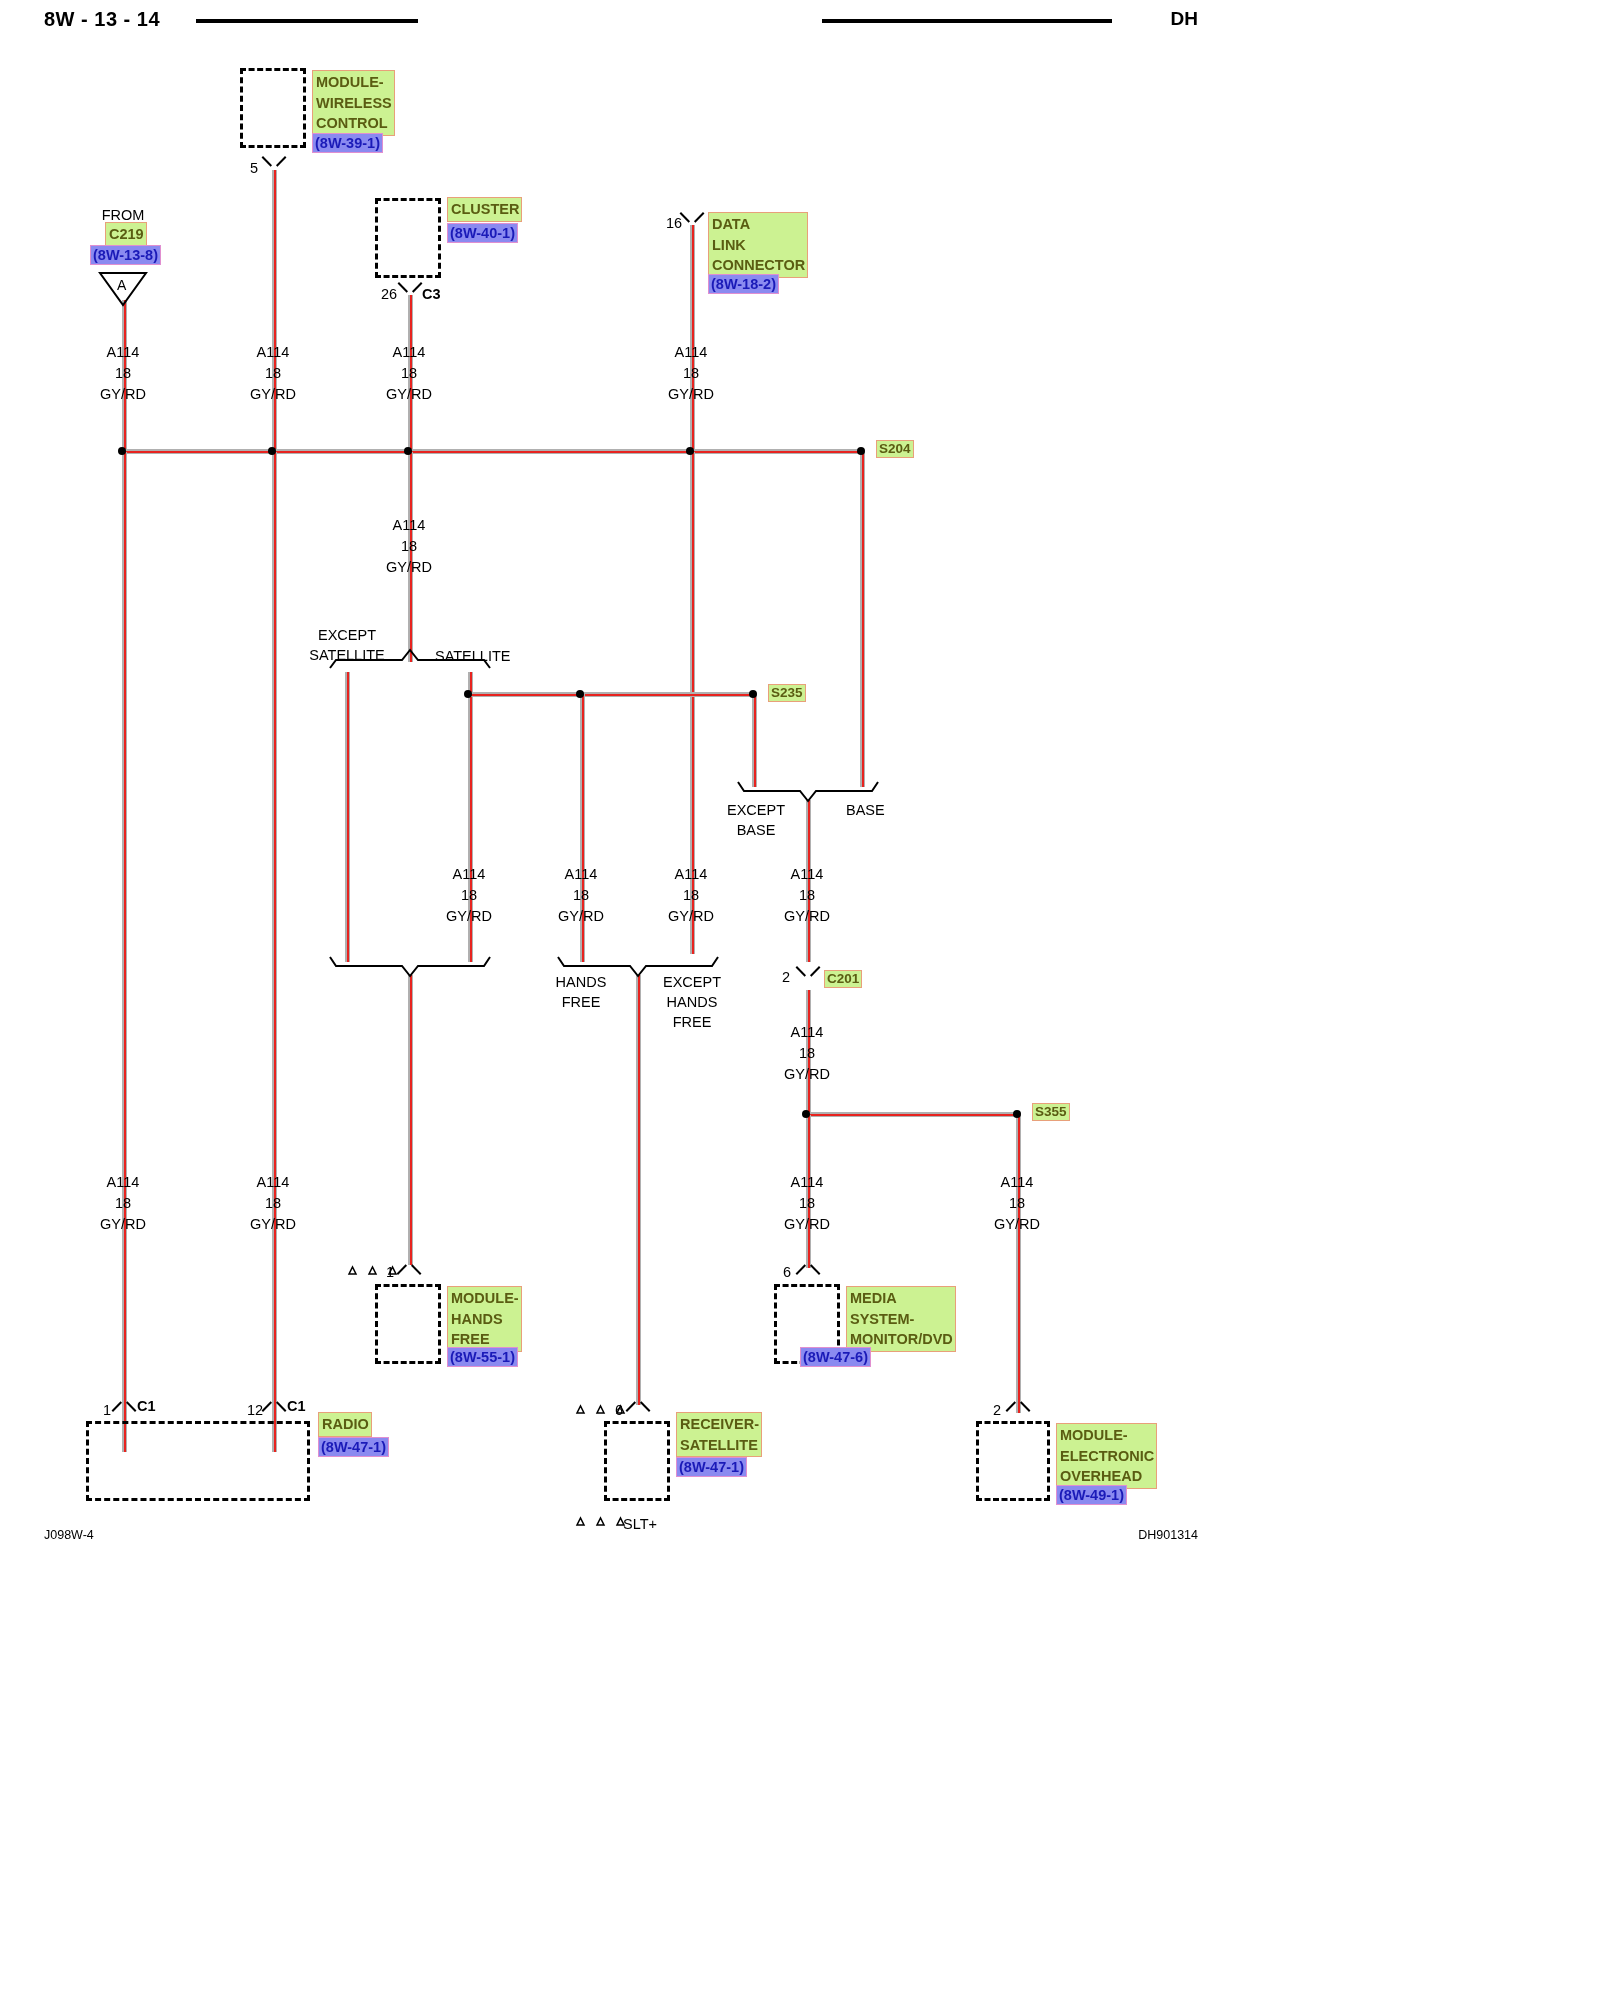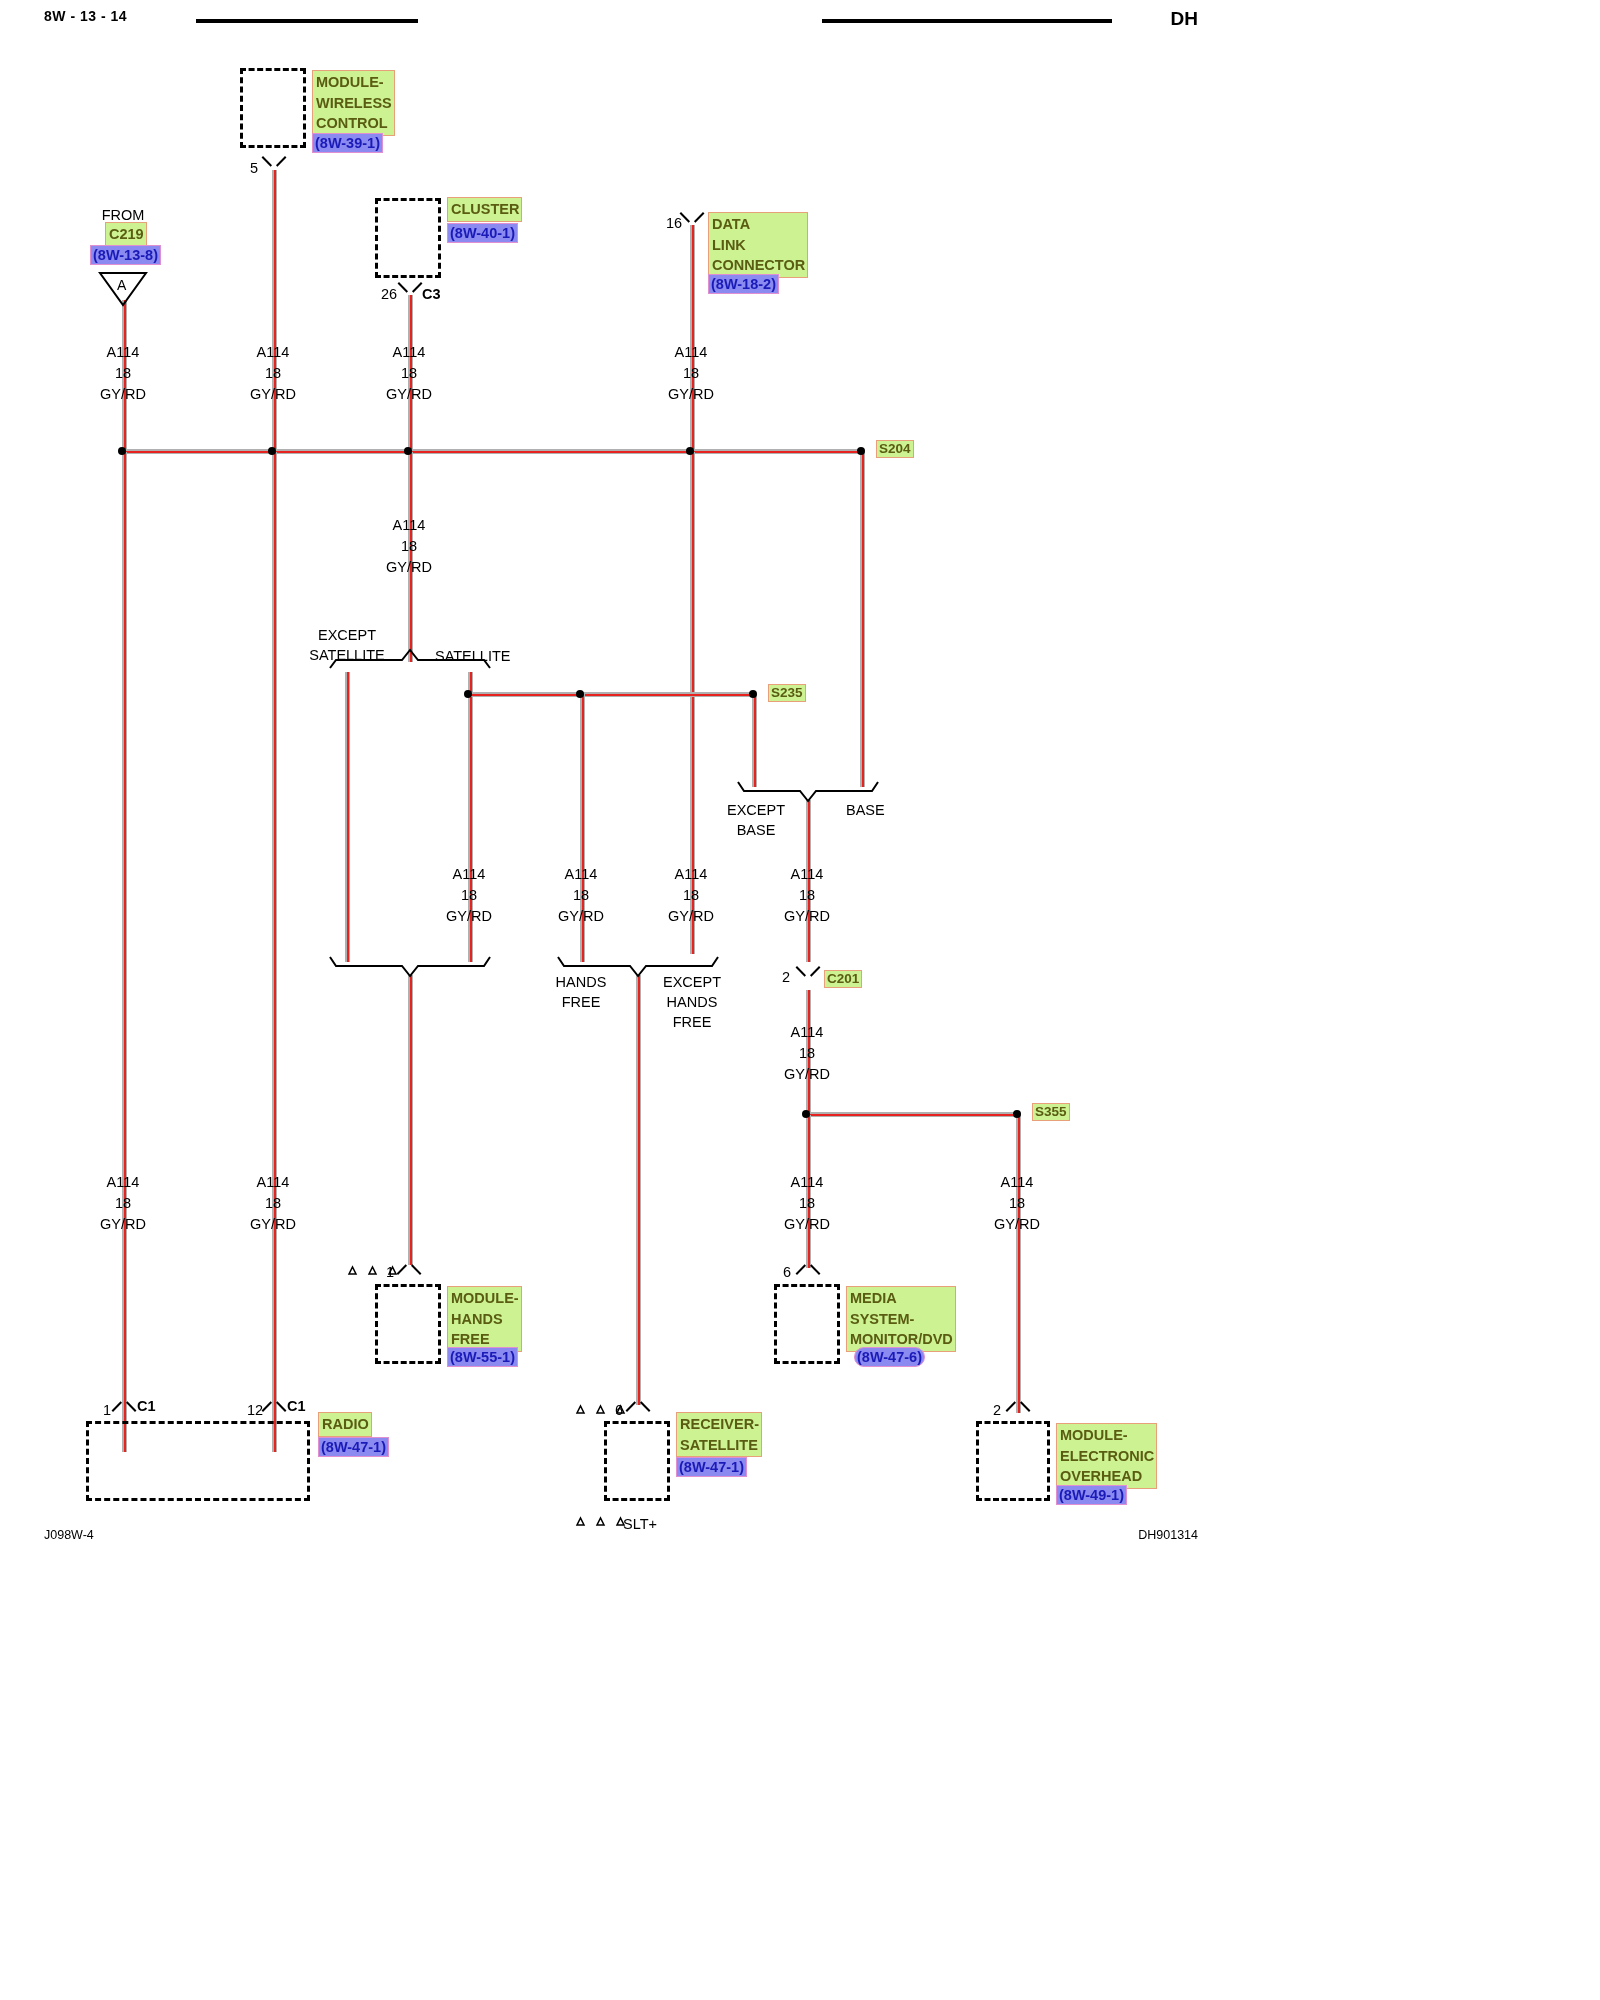--- a/index.html
+++ b/index.html
@@ -3,21 +3,21 @@
 <meta charset="utf-8">
 <style>
   html,body{margin:0;padding:0;background:#ffffff;}
   body{width:1240px;height:1550px;position:relative;
        font-family:"Liberation Sans", sans-serif;
        -webkit-font-smoothing:antialiased;}
   #page{position:relative;width:1240px;height:1550px;overflow:hidden;background:#fff;}
 
   
   .hdr-txt{position:absolute;font-weight:bold;color:#000;white-space:nowrap;}
-  .hdr-left{left:44px;top:8px;font-size:14px;letter-spacing:.5px;}
+  .hdr-left{left:44px;top:8px;font-size:20px;letter-spacing:.5px;}
   .hdr-title{left:0;right:0;top:9px;text-align:center;font-size:18px;letter-spacing:.2px;}
   .hdr-right{right:42px;top:8px;font-size:19px;}
   .hdr-rule{position:absolute;height:4px;background:#000;top:19px;}
   .rule-a{left:196px;width:222px;}
   .rule-b{left:822px;width:290px;}
   .foot{position:absolute;bottom:8px;font-size:12.5px;color:#000;white-space:nowrap;}
   .foot-l{left:44px;}
   .foot-r{right:42px;}
 
   
@@ -298,21 +298,21 @@
 HANDS
 FREE</div>
   <div class="ref-hl" style="left:447px;top:1347px;">(8W-55-1)</div>
 
   <div class="pin-up" style="left:797px;top:1262px;"></div>
   <div class="pinnum" style="left:783px;top:1264px;">6</div>
   <div class="box" style="left:774px;top:1284px;width:66px;height:80px;"></div>
   <div class="name-hl" style="left:846px;top:1286px;">MEDIA
 SYSTEM-
 MONITOR/DVD</div>
-  <div class="ref-hl" style="left:854px;top:1347px;border-radius:10px;">(8W-47-6)</div>
+  <div class="ref-hl" style="left:800px;top:1347px;">(8W-47-6)</div>
 
   <div class="pin-up" style="left:113px;top:1399px;"></div>
   <div class="pinnum" style="left:103px;top:1402px;">1</div>
   <div class="connid" style="left:137px;top:1398px;">C1</div>
   <div class="pin-up" style="left:263px;top:1399px;"></div>
   <div class="pinnum" style="left:247px;top:1402px;">12</div>
   <div class="connid" style="left:287px;top:1398px;">C1</div>
   <div class="box" style="left:86px;top:1421px;width:224px;height:80px;"></div>
   <div class="name-hl" style="left:318px;top:1412px;">RADIO</div>
   <div class="ref-hl" style="left:318px;top:1437px;">(8W-47-1)</div>

